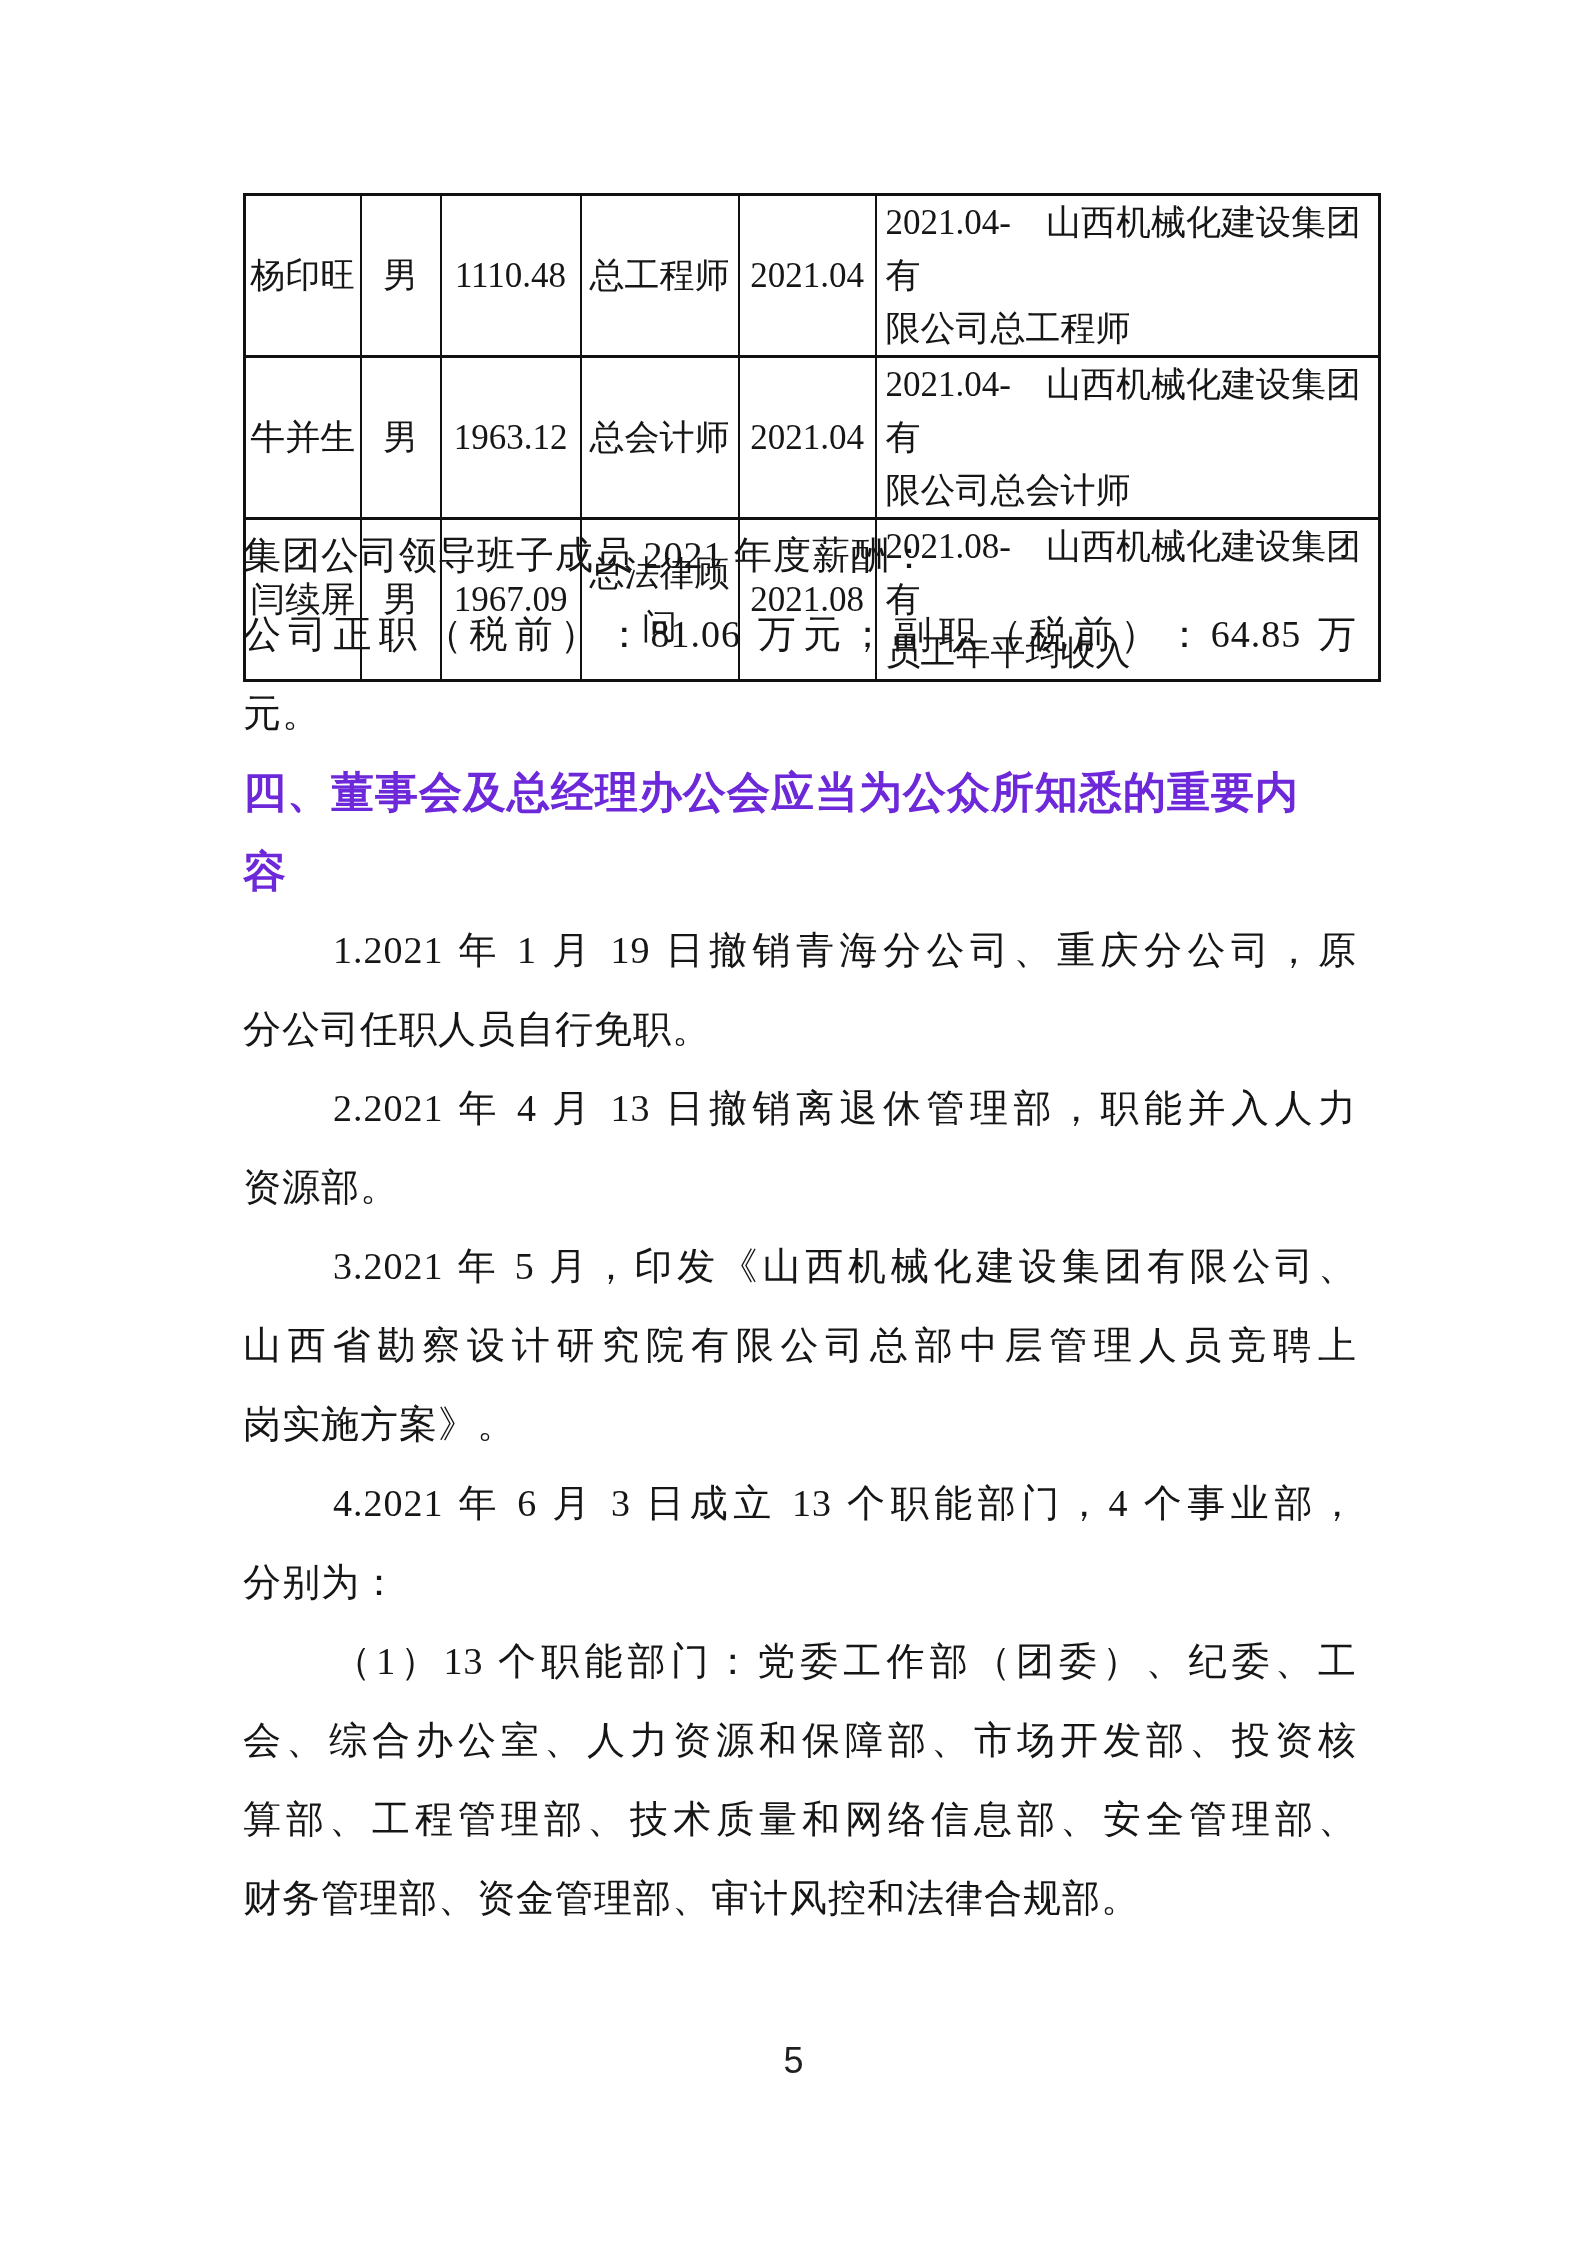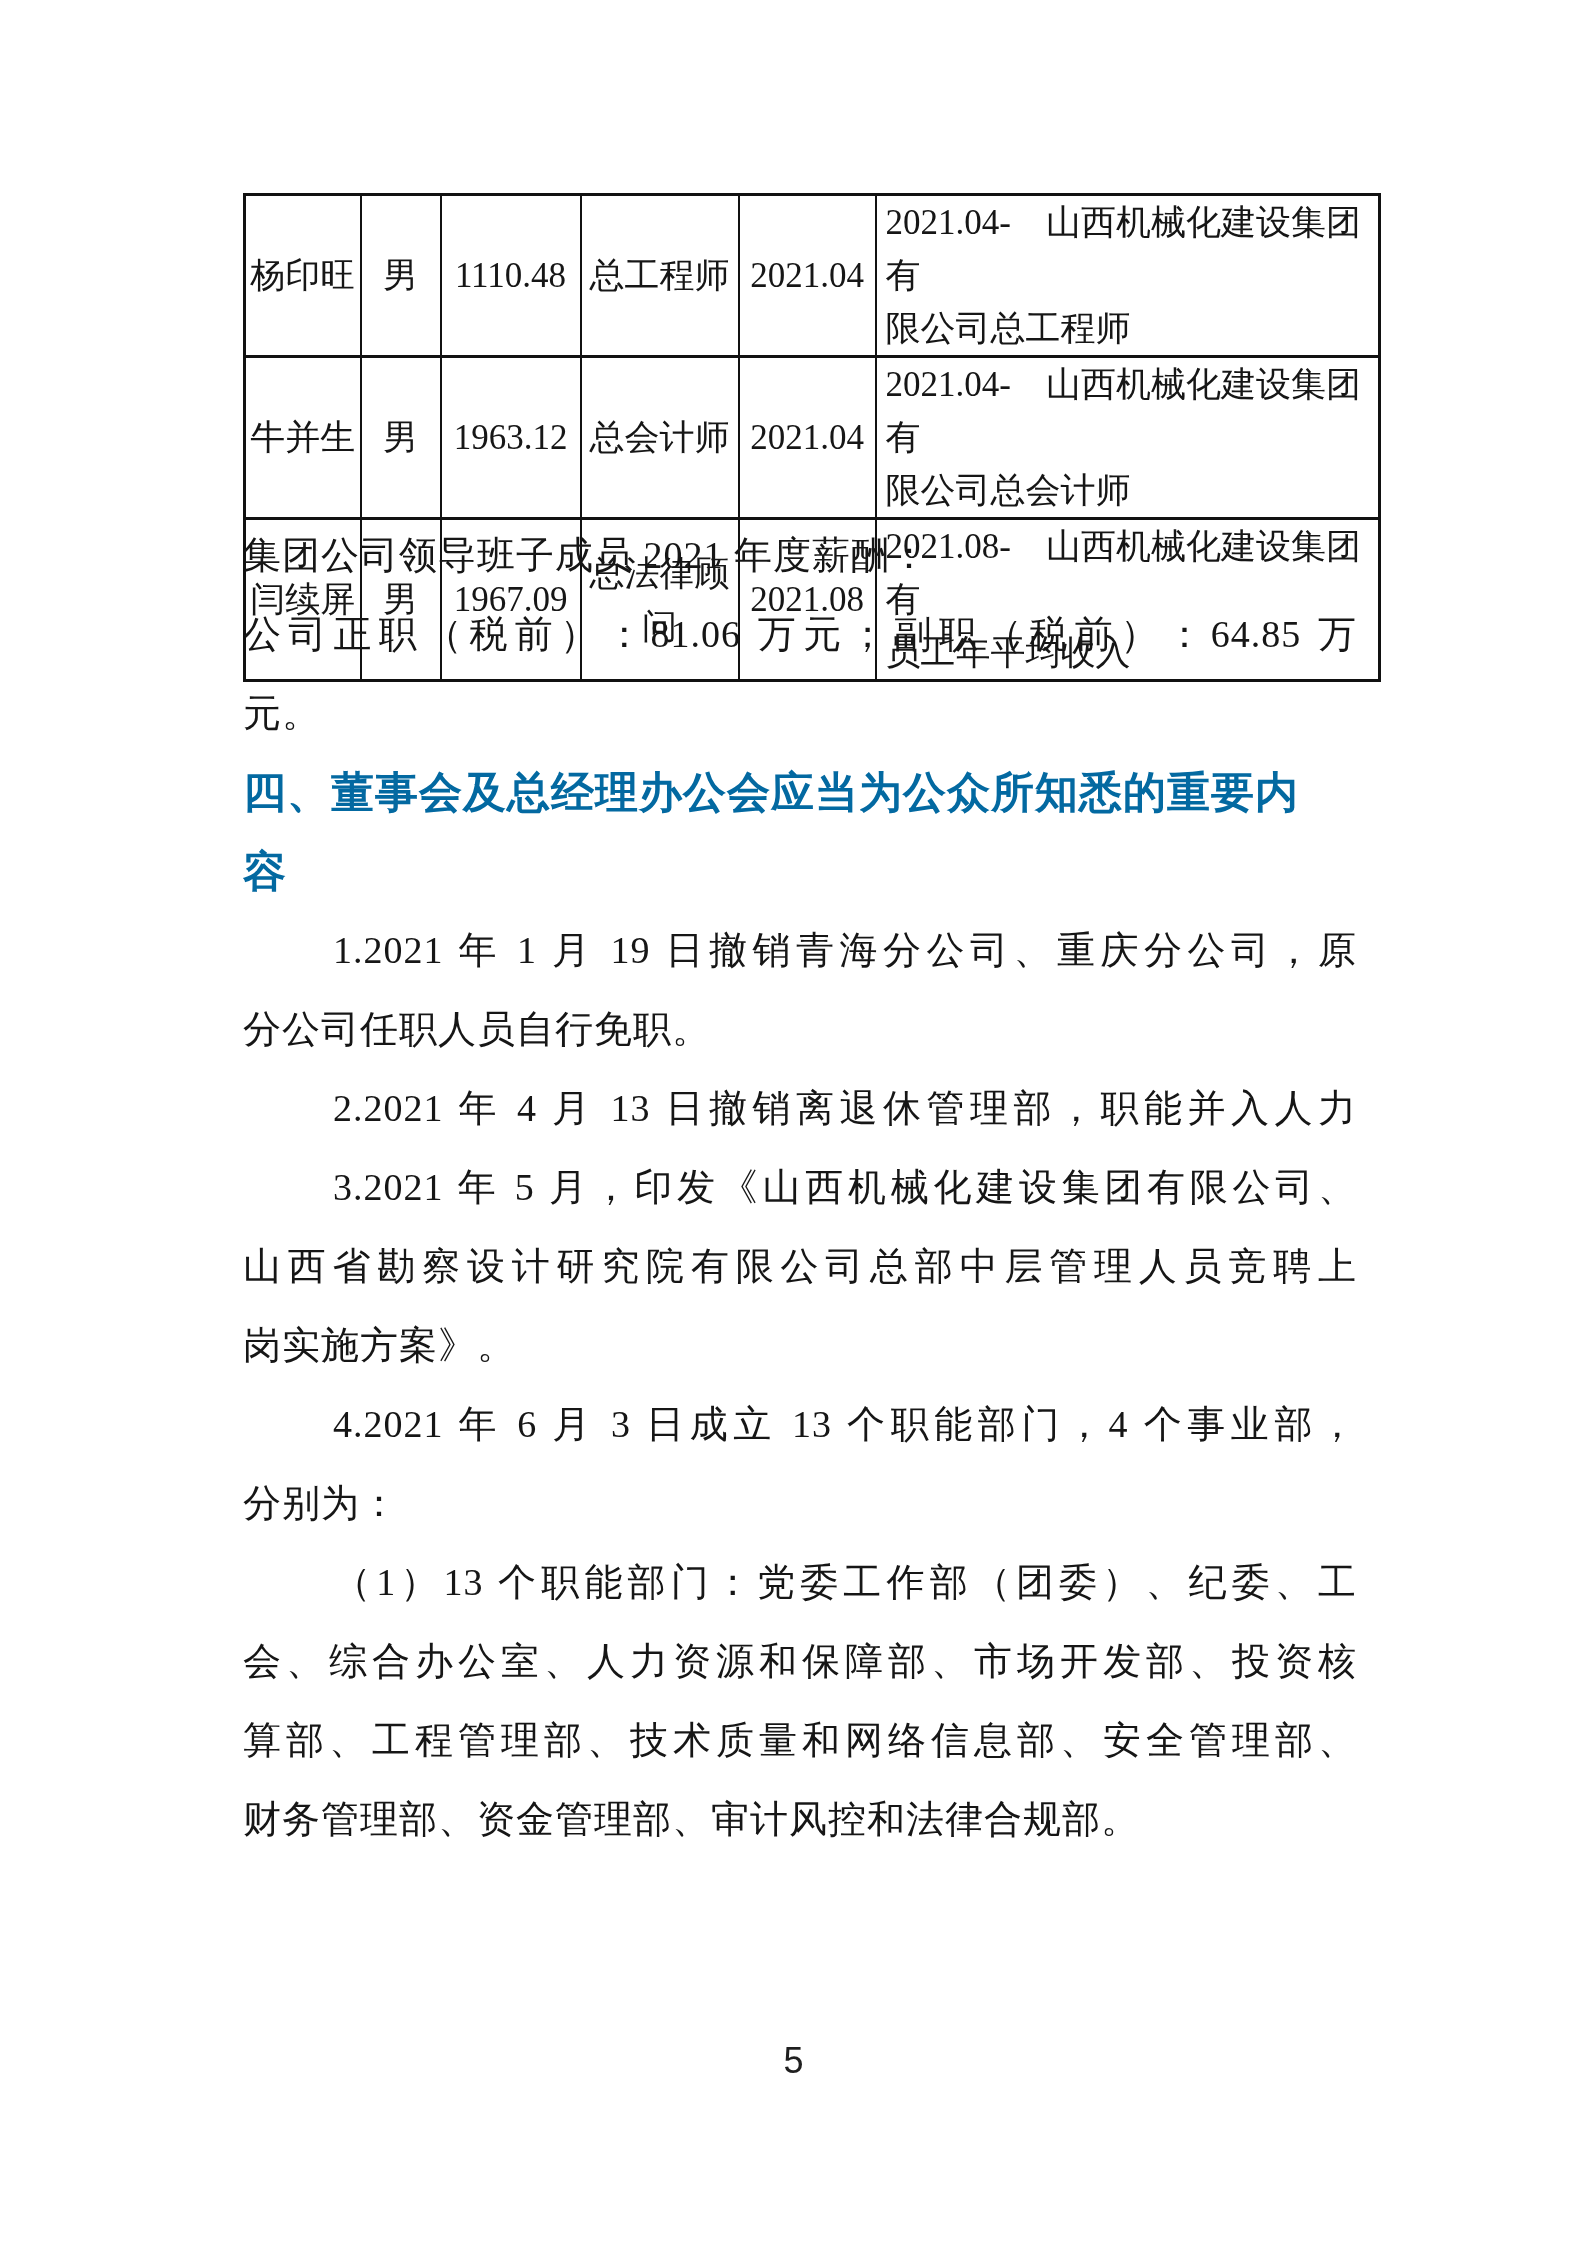--- a/index.html
+++ b/index.html
@@ -55,21 +55,21 @@
     height: 79px;
     line-height: 79px;
     font-size: 38px;
     letter-spacing: 1px;
     color: #161616;
   }
   .line.heading {
     font-family: "Liberation Sans", "DejaVu Sans", sans-serif;
     font-weight: bold;
     font-size: 43px;
-    color: #0369a1;
+    color: #6d28d9;
   }
   .line.indent { padding-left: 90px; }
   .line.fill { text-align: justify; text-align-last: justify; }
 
   
   .page-footer {
     position: absolute;
     left: 0;
     top: 2040px;
     width: 100%;
@@ -163,20 +163,21 @@
 
   <div class="body-text" id="body-text">
       <div class="line">集团公司领导班子成员 2021 年度薪酬：</div>
       <div class="line fill">公司正职（税前）：81.06 万元；副职（税前）：64.85 万</div>
       <div class="line">元。</div>
       <div class="line heading">四、董事会及总经理办公会应当为公众所知悉的重要内</div>
       <div class="line heading">容</div>
       <div class="line indent fill">1.2021 年 1 月 19 日撤销青海分公司、重庆分公司，原</div>
       <div class="line">分公司任职人员自行免职。</div>
       <div class="line indent fill">2.2021 年 4 月 13 日撤销离退休管理部，职能并入人力</div>
+      <div class="line">资源部。</div>
       <div class="line indent fill">3.2021 年 5 月，印发《山西机械化建设集团有限公司、</div>
       <div class="line fill">山西省勘察设计研究院有限公司总部中层管理人员竞聘上</div>
       <div class="line">岗实施方案》。</div>
       <div class="line indent fill">4.2021 年 6 月 3 日成立 13 个职能部门，4 个事业部，</div>
       <div class="line">分别为：</div>
       <div class="line indent fill">（1）13 个职能部门：党委工作部（团委）、纪委、工</div>
       <div class="line fill">会、综合办公室、人力资源和保障部、市场开发部、投资核</div>
       <div class="line fill">算部、工程管理部、技术质量和网络信息部、安全管理部、</div>
       <div class="line">财务管理部、资金管理部、审计风控和法律合规部。</div>
     </div>

